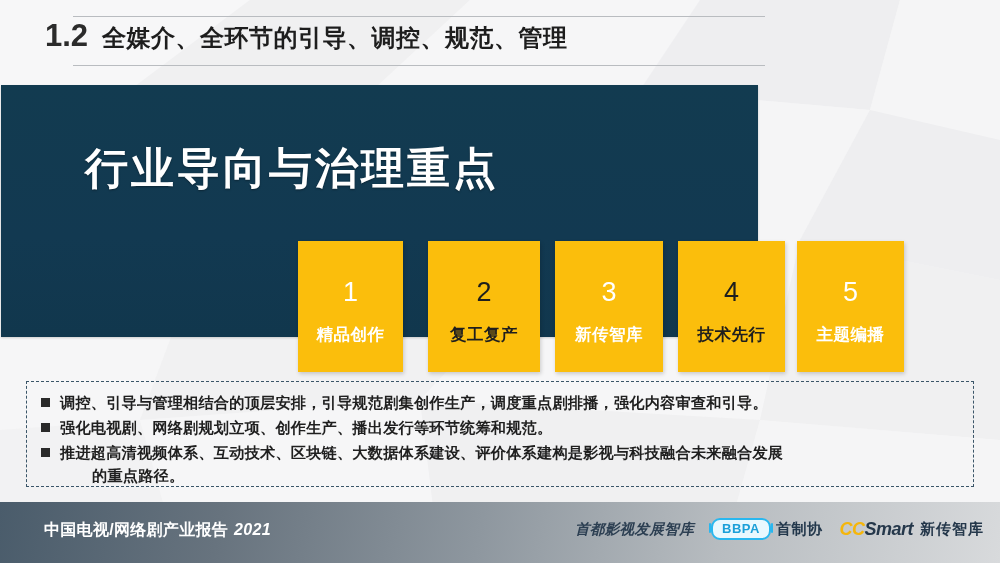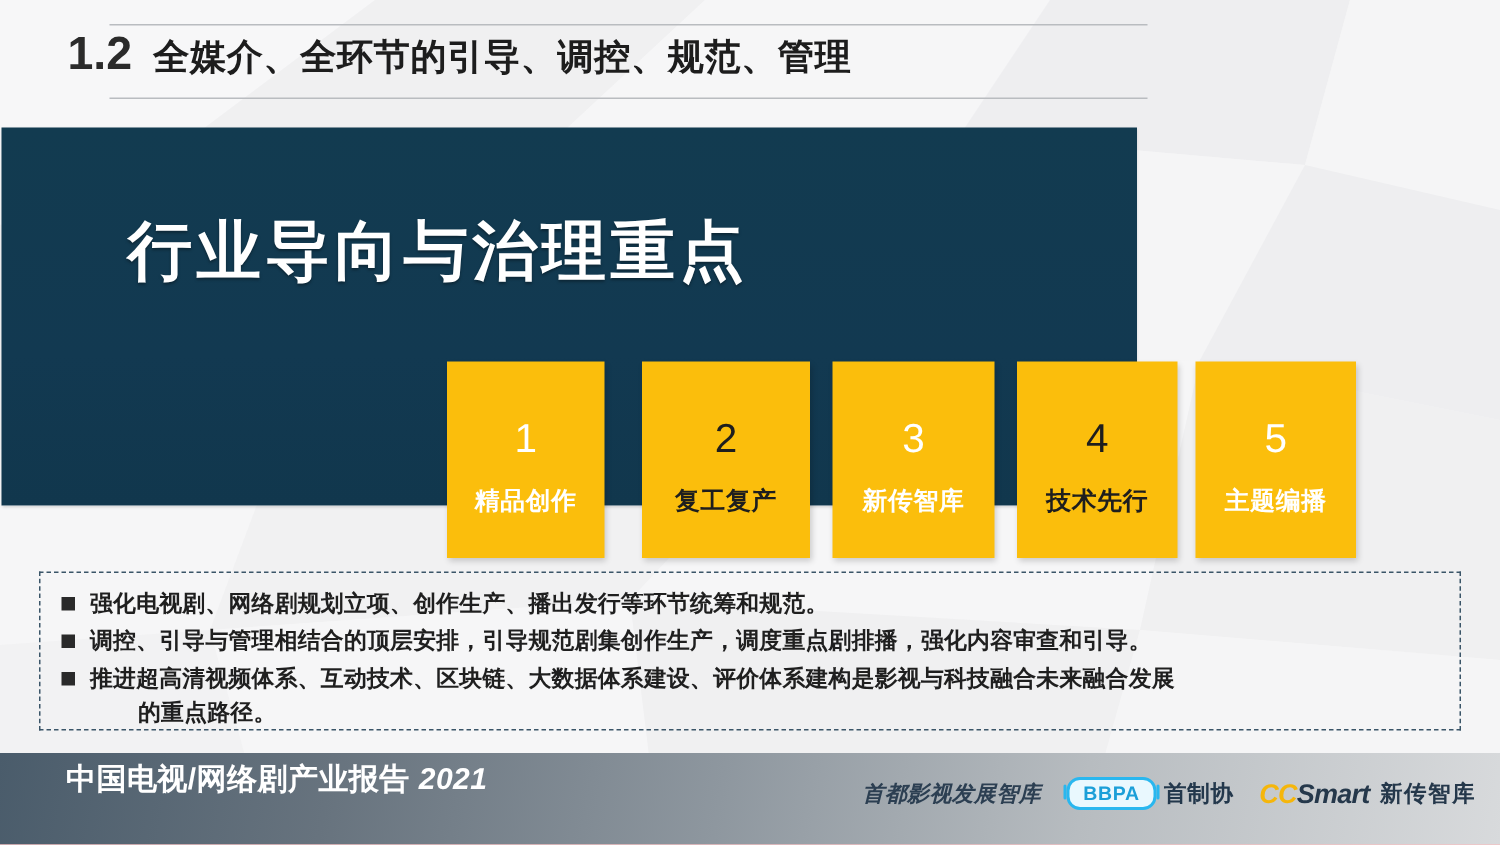--- a/index.html
+++ b/index.html
@@ -170,22 +170,22 @@
     position: absolute;
     left: 0;
     top: 502px;
     width: 1000px;
     height: 61px;
     background: linear-gradient(100deg, #4a5c6b 0%, #67737e 22%, #8e979f 48%, #b7bcc0 72%, #d8dadc 100%);
   }
   .footer-left {
     position: absolute;
     left: 44px;
-    top: 4px;
-    font-size: 20px;
+    top: 18px;
+    font-size: 16px;
     font-weight: 700;
     color: #ffffff;
     white-space: nowrap;
     letter-spacing: 0.3px;
   }
   .footer-left .year {
     font-style: italic;
     font-weight: 700;
     margin-left: 6px;
   }
@@ -322,25 +322,25 @@
     </div>
     <div class="step light" style="left:499px;width:107px;">
       <span class="num">5</span>
       <span class="label">主题编播</span>
     </div>
   </div>
 
   <div class="body-box">
     <div class="bullet-row">
       <span class="bullet-mark"></span>
-      <span class="bullet-text">强化电视剧、网络剧规划立项、创作生产、播出发行等环节统筹和规范。</span>
+      <span class="bullet-text">调控、引导与管理相结合的顶层安排，引导规范剧集创作生产，调度重点剧排播，强化内容审查和引导。</span>
     </div>
     <div class="bullet-row">
       <span class="bullet-mark"></span>
-      <span class="bullet-text">调控、引导与管理相结合的顶层安排，引导规范剧集创作生产，调度重点剧排播，强化内容审查和引导。</span>
+      <span class="bullet-text">强化电视剧、网络剧规划立项、创作生产、播出发行等环节统筹和规范。</span>
     </div>
     <div class="bullet-row">
       <span class="bullet-mark"></span>
       <span class="bullet-text">
         <span>推进超高清视频体系、互动技术、区块链、大数据体系建设、评价体系建构是影视与科技融合未来融合发展</span>
         <span class="cont">的重点路径。</span>
       </span>
     </div>
   </div>
 

